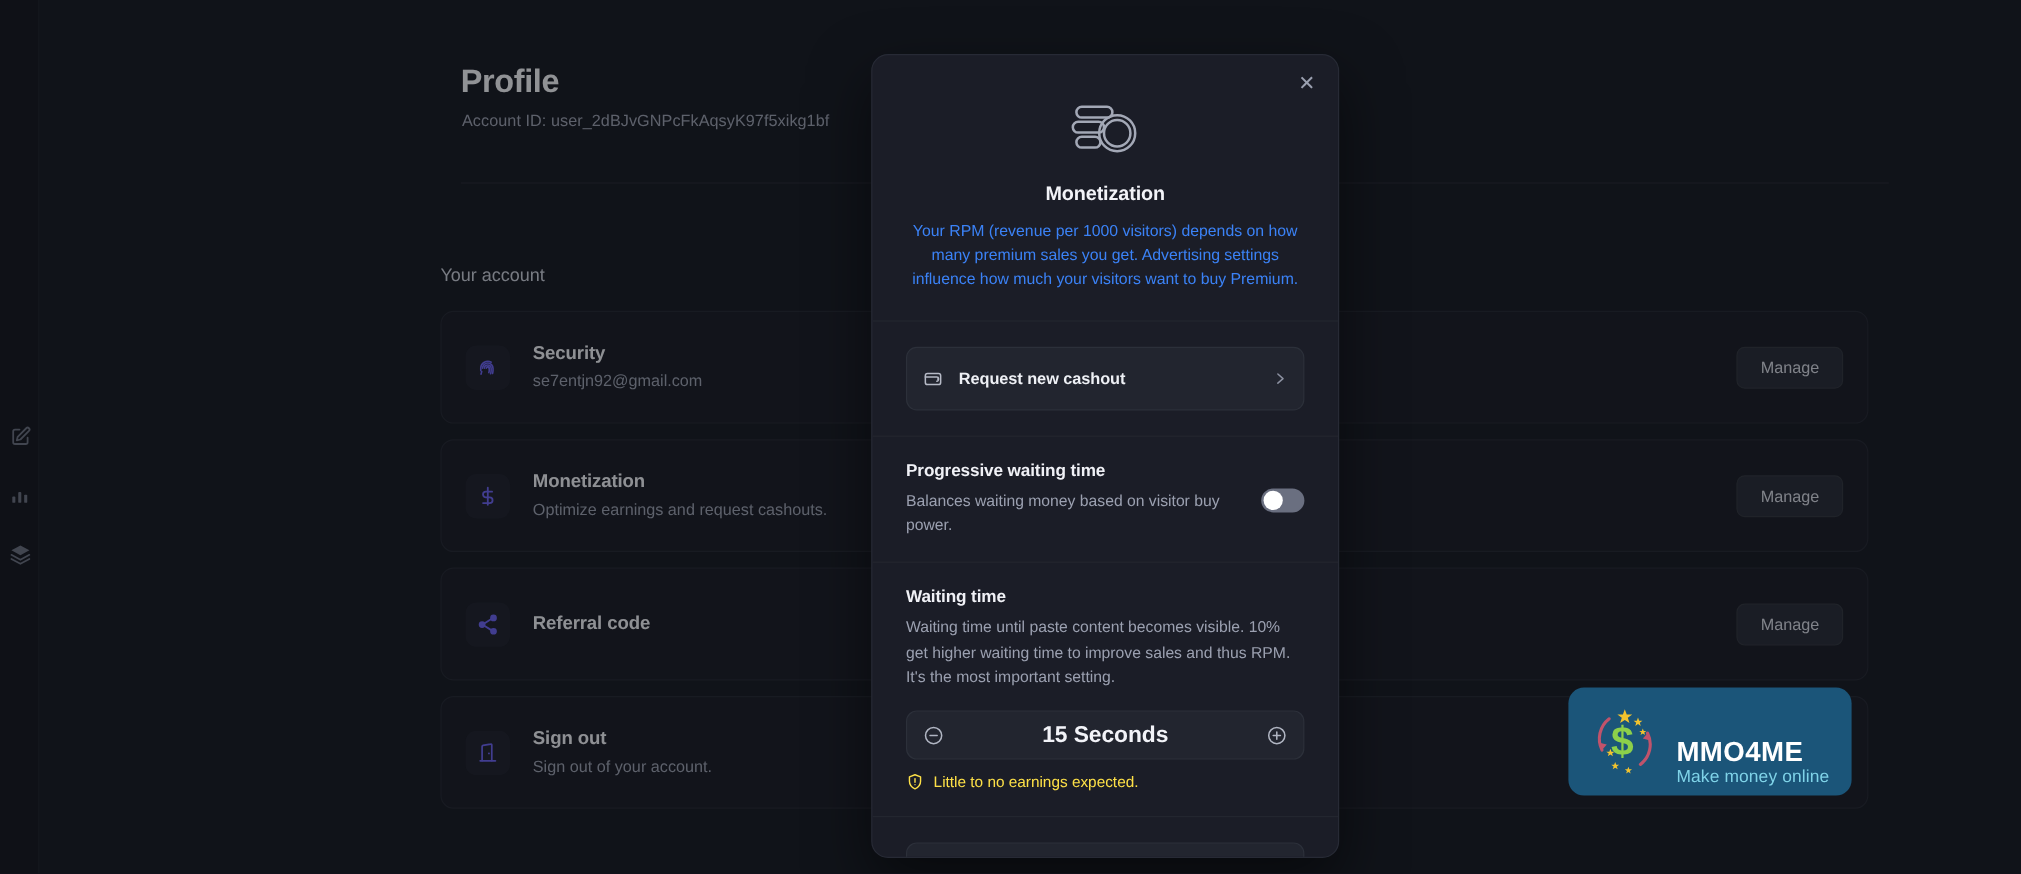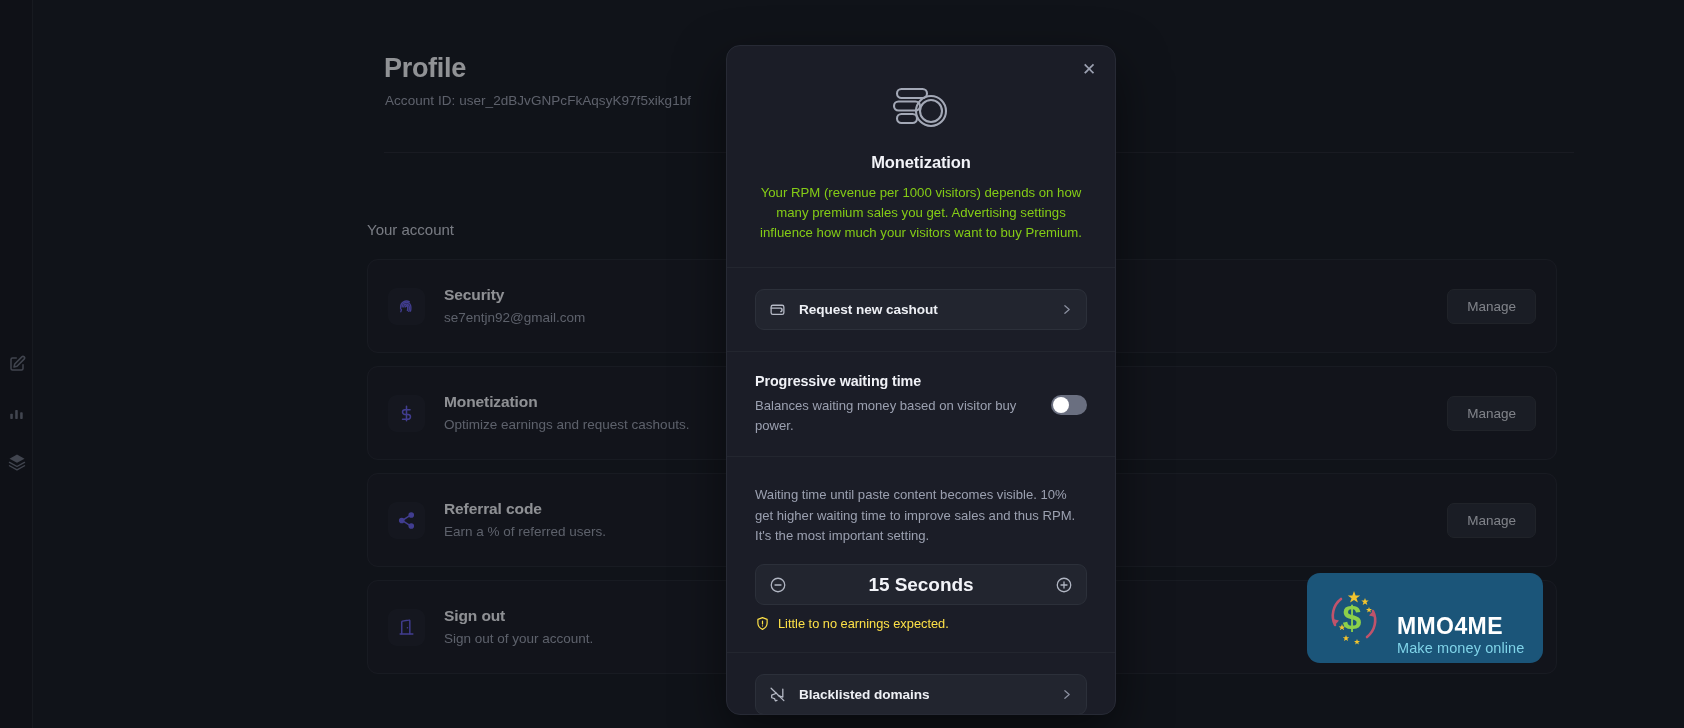--- a/index.html
+++ b/index.html
@@ -212,34 +212,34 @@
   .modal-title {
     font-size: 16.5px;
     font-weight: 700;
     color: #f2f3f8;
     letter-spacing: -0.1px;
   }
   .modal-desc {
     margin-top: 11px;
     font-size: 13.2px;
     line-height: 1.52;
-    color: #84cc16;
+    color: #3b82f6;
   }
 
   .modal-body { padding: 0; }
 
   .modal-section {
     padding: 21px 28px;
     border-bottom: 1px solid #23262f;
   }
   .modal-section:last-child { border-bottom: none; }
 
   .row-button {
     width: 100%;
-    height: 41px;
+    height: 53px;
     background: #22252f;
     border: 1px solid #2c303a;
     border-radius: 9px;
     display: flex;
     align-items: center;
     padding: 0 13px;
     cursor: pointer;
     color: #eef0f5;
     font-family: "Liberation Sans", sans-serif;
   }
@@ -470,21 +470,20 @@
           <svg width="19" height="19" viewBox="0 0 24 24" fill="none" stroke="currentColor" stroke-width="1.9" stroke-linecap="round" stroke-linejoin="round">
             <circle cx="18" cy="5" r="2.6" fill="currentColor"></circle>
             <circle cx="6" cy="12" r="2.6" fill="currentColor"></circle>
             <circle cx="18" cy="19" r="2.6" fill="currentColor"></circle>
             <line x1="8.3" y1="10.8" x2="15.7" y2="6.2"></line>
             <line x1="8.3" y1="13.2" x2="15.7" y2="17.8"></line>
           </svg>
         </div>
         <div class="card-text">
           <div class="card-title">Referral code</div>
-          <div class="card-sub">Earn a % of referred users.</div>
         </div>
         <button class="card-action">Manage</button>
       </div>
 
       <div class="card">
         <div class="card-icon">
           <svg width="19" height="19" viewBox="0 0 24 24" fill="none" stroke="currentColor" stroke-width="1.8" stroke-linecap="round" stroke-linejoin="round">
             <path d="M6 20V5.2a1.2 1.2 0 0 1 1-1.2l8-1.4a1 1 0 0 1 1.2 1V20"></path>
             <line x1="4" y1="20.2" x2="20" y2="20.2"></line>
             <circle cx="13.2" cy="12.4" r="1" fill="currentColor" stroke="none"></circle>
@@ -546,20 +545,21 @@
             <div class="toggle-title">Progressive waiting time</div>
             <div class="toggle-sub">Balances waiting money based on visitor buy power.</div>
           </div>
           <button class="switch">
             <span class="knob"></span>
           </button>
         </div>
       </div>
 
       <div class="modal-section">
+        <div class="wt-title">Waiting time</div>
         <div class="wt-sub">Waiting time until paste content becomes visible. 10% get higher waiting time to improve sales and thus RPM. It's the most important setting.</div>
 
         <div class="stepper">
           <button class="stepper-btn">
             <svg width="18" height="18" viewBox="0 0 24 24" fill="none" stroke="currentColor" stroke-width="1.7" stroke-linecap="round">
               <circle cx="12" cy="12" r="9"></circle>
               <line x1="8" y1="12" x2="16" y2="12"></line>
             </svg>
           </button>
           <span class="stepper-value">15 Seconds</span>

